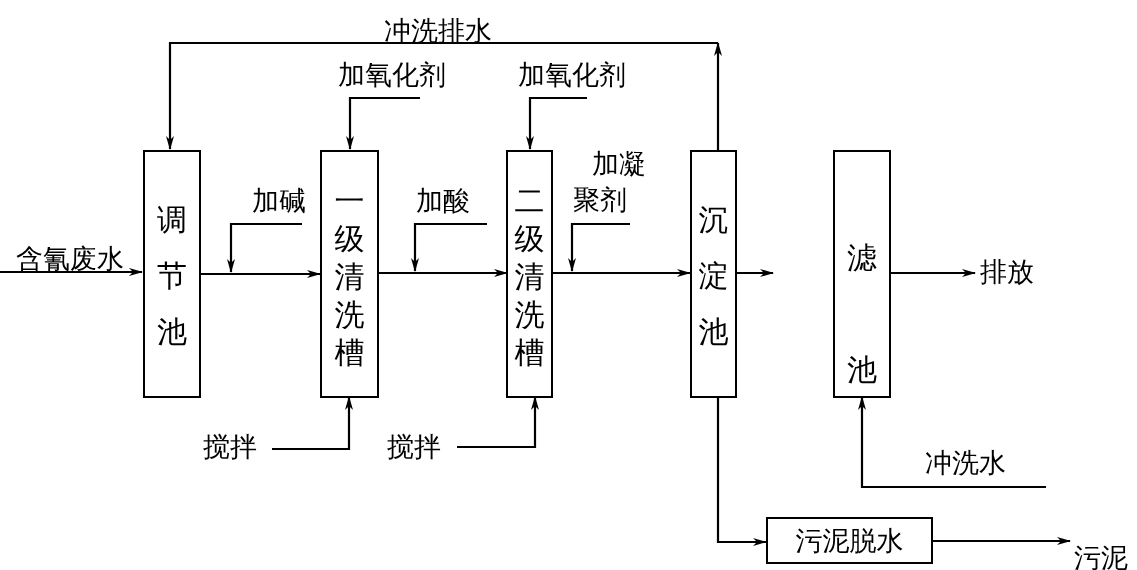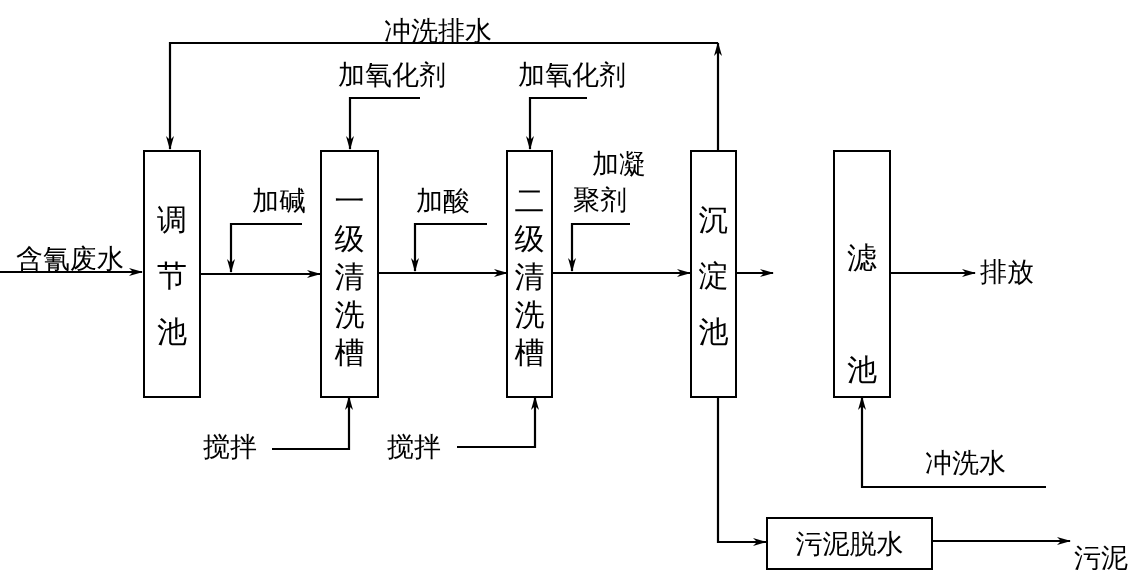--- a/index.html
+++ b/index.html
@@ -91,21 +91,21 @@
       <span>淀</span>
       <span>池</span>
     </div>
   </div>
   <div class="box" style="left:833px;top:150px;width:58px;height:248px;">
     <div class="vtext" style="top:50px;line-height:112px;">
       <span>滤</span>
       <span>池</span>
     </div>
   </div>
-  <div class="box" style="left:766px;top:517px;width:167px;height:53px;">
+  <div class="box" style="left:766px;top:517px;width:167px;height:47px;">
     <div class="htext">污泥脱水</div>
   </div>
 
   <div class="lbl" style="left:4px;top:244px;margin-left:12px;">含氰废水</div>
   <div class="lbl" style="left:384px;top:18px;font-family:Liberation Mono, monospace;">冲洗排水</div>
   <div class="lbl" style="left:338px;top:60px;">加氧化剂</div>
   <div class="lbl" style="left:518px;top:60px;">加氧化剂</div>
   <div class="lbl" style="left:236px;top:186px;margin-left:16px;">加碱</div>
   <div class="lbl" style="left:416px;top:186px;">加酸</div>
   <div class="lbl" style="left:592px;top:149px;font-family:Liberation Serif, serif;">加凝</div>

